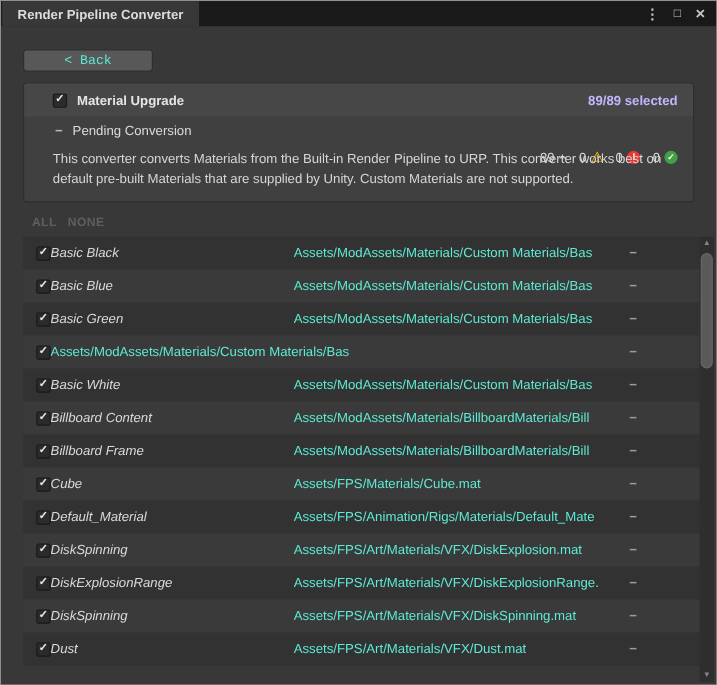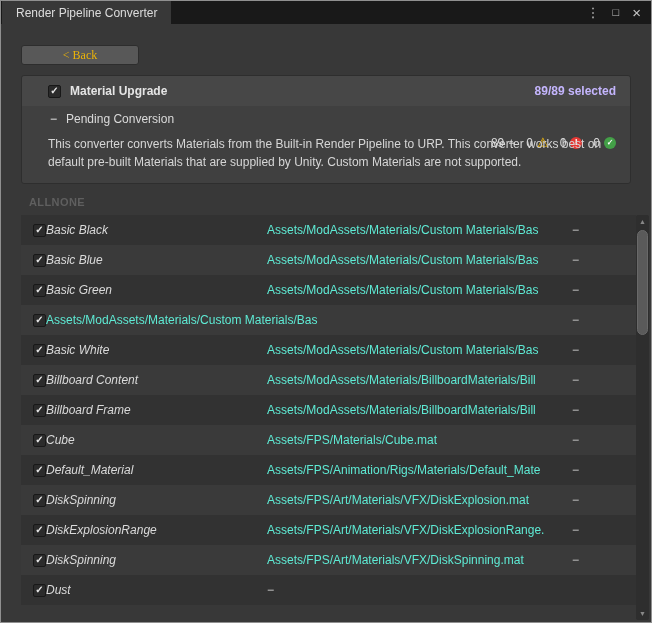--- a/index.html
+++ b/index.html
@@ -12,21 +12,21 @@
   .window {
     width:652px; height:623px; box-sizing:border-box;
     border:1px solid #909090;
     display:flex; flex-direction:column;
     background:#383838;
   }
   
   .titlebar {
     height:23px; flex-shrink:0;
     background:#191919;
-    display:flex; align-items:stretch;
+    display:flex; align-items:stretch;font-weight:bold;
   }
   .tab {
     background:#383838;
     display:flex; align-items:center;
     padding:0 14px; margin-left:1px;
     font-size:12px; color:#dcdcdc;
     cursor:default;
   }
   .titlebar-controls {
     margin-left:auto; display:flex; align-items:center;
@@ -34,21 +34,21 @@
   }
   .tb-icon { cursor:pointer; line-height:1; }
   .tb-kebab { font-size:13px; }
   .tb-max   { font-size:11px; }
   .tb-close { font-size:15px; }
   
   .content { flex:1; display:flex; flex-direction:column; min-height:0; background:#383838; }
   .back-btn {
     margin:21px 0 0 20px; width:118px; height:20px;
     background:#585858; border:1px solid #2d2d2d; border-radius:3px;
-    color:#eab308; font-size:12px; font-family:Liberation Serif, serif;
+    color:#5eead4; font-size:12px; font-family:Liberation Mono, monospace;
     padding:0; cursor:pointer;
   }
   
   .converter-box {
     margin:10px 20px 0 20px;
     background:#404040; border:1px solid #2e2e2e; border-radius:3px;
   }
   .conv-header {
     height:30px; display:flex; align-items:center;
     padding:0 14px 0 26px;
@@ -74,21 +74,21 @@
   .badge-error { background:#e53935; font-size:9px; }
   .badge-ok    { background:#43a047; font-size:8px; }
   .conv-desc {
     padding:4px 26px 12px 26px;
     font-size:12px; color:#d6d6d6; line-height:1.5;
   }
   
   .all-none {
     margin:12px 0 0 28px;
     font-size:11px; font-weight:bold; letter-spacing:.4px;
-    color:#5f5f5f; display:flex; 
+    color:#5f5f5f; display:flex; gap:10px;
   }
   .all-none span { cursor:pointer; }
   
   .list-area { flex:1; position:relative; margin-top:7px; min-height:0; overflow:hidden; }
   .list { margin:0 15px 0 20px; }
   .row {
     height:30px; display:flex; align-items:center;
     padding-left:12px; background:#323232; font-size:12px;
   }
   .row.alt { background:#3a3a3a; }
@@ -286,20 +286,21 @@
     <span class="item-name">DiskSpinning</span>
     <span class="item-path">Assets/FPS/Art/Materials/VFX/DiskSpinning.mat</span>
     <span class="item-status">−</span>
   </div>
 
   <div class="row">
     <span class="checkbox">
       <span class="checkmark">✓</span>
     </span>
     <span class="item-name">Dust</span>
+    <span class="item-path">Assets/FPS/Art/Materials/VFX/Dust.mat</span>
     <span class="item-status">−</span>
   </div>
 </div>
       <div class="scrollbar">
         <div class="sb-arrow up">▲</div>
         <div class="sb-thumb"></div>
         <div class="sb-arrow down">▼</div>
       </div>
     </div>
 

